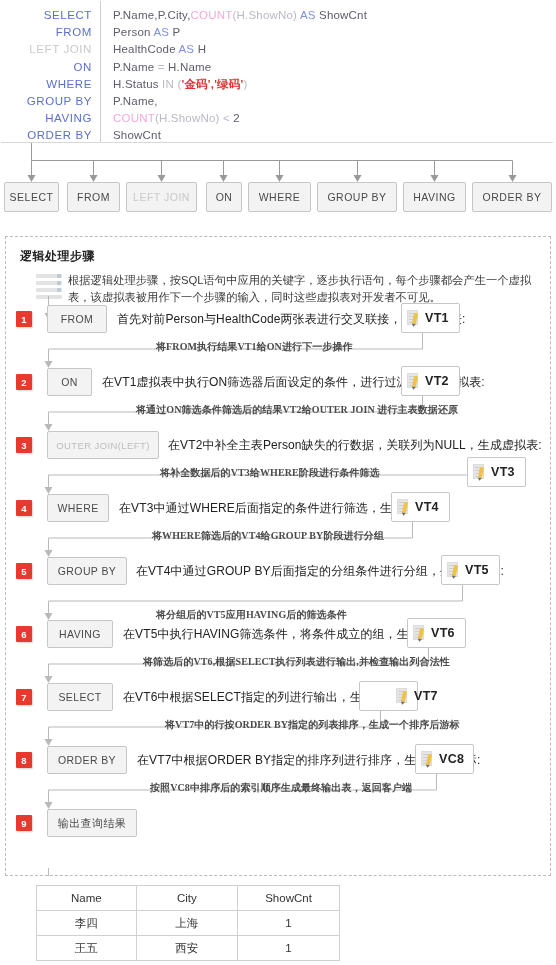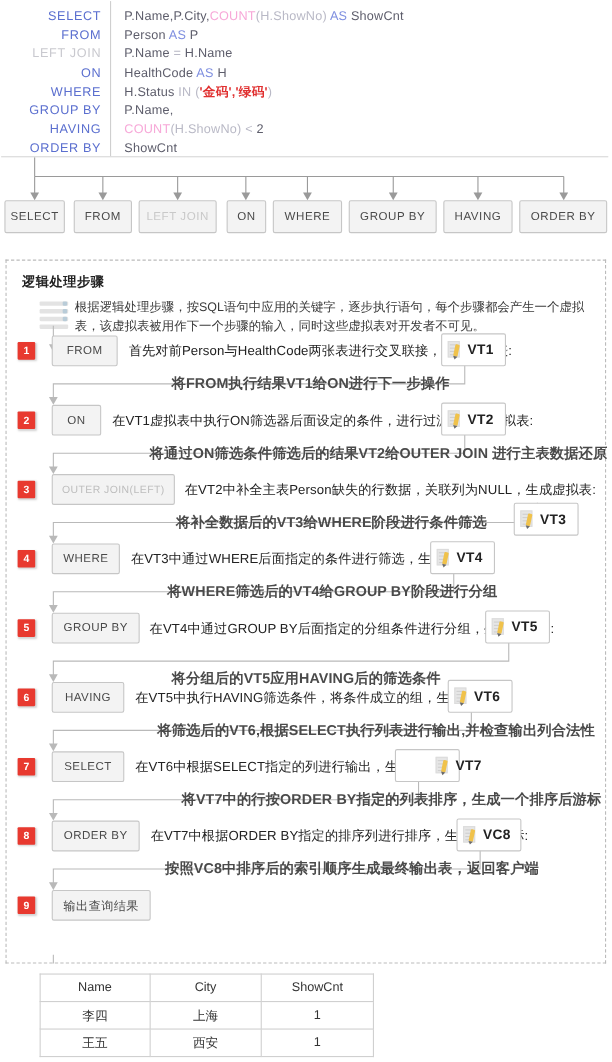--- a/index.html
+++ b/index.html
@@ -112,22 +112,23 @@
   }
   .vt .vtlabel{font-size:12.5px;font-weight:bold;color:#222;letter-spacing:.3px;}
   .vticon{position:relative;width:14px;height:16px;flex:0 0 14px;}
   .vticon .pg{position:absolute;left:0;top:0;width:11px;height:15px;background:#e6e6e6;border:1px solid #dcdcdc;box-sizing:border-box;}
   .vticon .pg:after{content:"";position:absolute;left:1px;top:2px;width:7px;height:1px;background:#cfcfcf;box-shadow:0 3px 0 #cfcfcf,0 6px 0 #cfcfcf,0 9px 0 #cfcfcf;}
   .vticon .pen{position:absolute;left:6px;top:3px;width:4px;height:11px;background:#f0c24b;transform:rotate(12deg);border-radius:1px;}
   .vticon .pen:after{content:"";position:absolute;left:0;bottom:-3px;border-left:2px solid transparent;border-right:2px solid transparent;border-top:3px solid #6b6b6b;}
 
   .conn-label{
     position:absolute;
-    font-size:13px;color:#4a4a4a;font-weight:bold;white-space:nowrap;
+    font-size:10px;color:#4a4a4a;font-weight:bold;white-space:nowrap;
     letter-spacing:.1px;
+    font-family:Liberation Serif, serif;
   }
 
   
   .rtable{
     position:absolute;left:36px;top:885px;width:304px;
     border-collapse:collapse;
   }
   .rtable td,.rtable th{
     border:1px solid #d0d0d0;height:24px;text-align:center;
     font-size:11.5px;color:#333;font-weight:normal;
@@ -149,22 +150,22 @@
         <div class="dim">LEFT JOIN</div>
         <div>ON</div>
         <div>WHERE</div>
         <div>GROUP BY</div>
         <div>HAVING</div>
         <div>ORDER BY</div>
       </div>
       <div class="sql-body">
         <div><span class="tk-id">P.Name,P.City,</span><span class="tk-fn">COUNT</span><span class="tk-paren">(H.ShowNo)</span> <span class="tk-as">AS</span> <span class="tk-id">ShowCnt</span></div>
         <div><span class="tk-id">Person</span> <span class="tk-as">AS</span> <span class="tk-id">P</span></div>
+        <div><span class="tk-id">HealthCode</span> <span class="tk-as">AS</span> <span class="tk-id">H</span></div>
         <div><span class="tk-id">P.Name</span> <span class="tk-op">=</span> <span class="tk-id">H.Name</span></div>
-        <div><span class="tk-id">HealthCode</span> <span class="tk-as">AS</span> <span class="tk-id">H</span></div>
         <div><span class="tk-id">H.Status</span> <span class="tk-op">IN</span> <span class="tk-paren">(</span><span class="tk-str">'金码'</span><span class="tk-str">,</span><span class="tk-str">'绿码'</span><span class="tk-paren">)</span></div>
         <div><span class="tk-id">P.Name,</span></div>
         <div><span class="tk-fn">COUNT</span><span class="tk-paren">(H.ShowNo)</span> <span class="tk-op">&lt;</span> <span class="tk-id">2</span></div>
         <div><span class="tk-id">ShowCnt</span></div>
       </div>
     </div>
   </div>
 
   <div class="tree">
     <svg width="556" height="62" viewBox="0 0 556 62">

